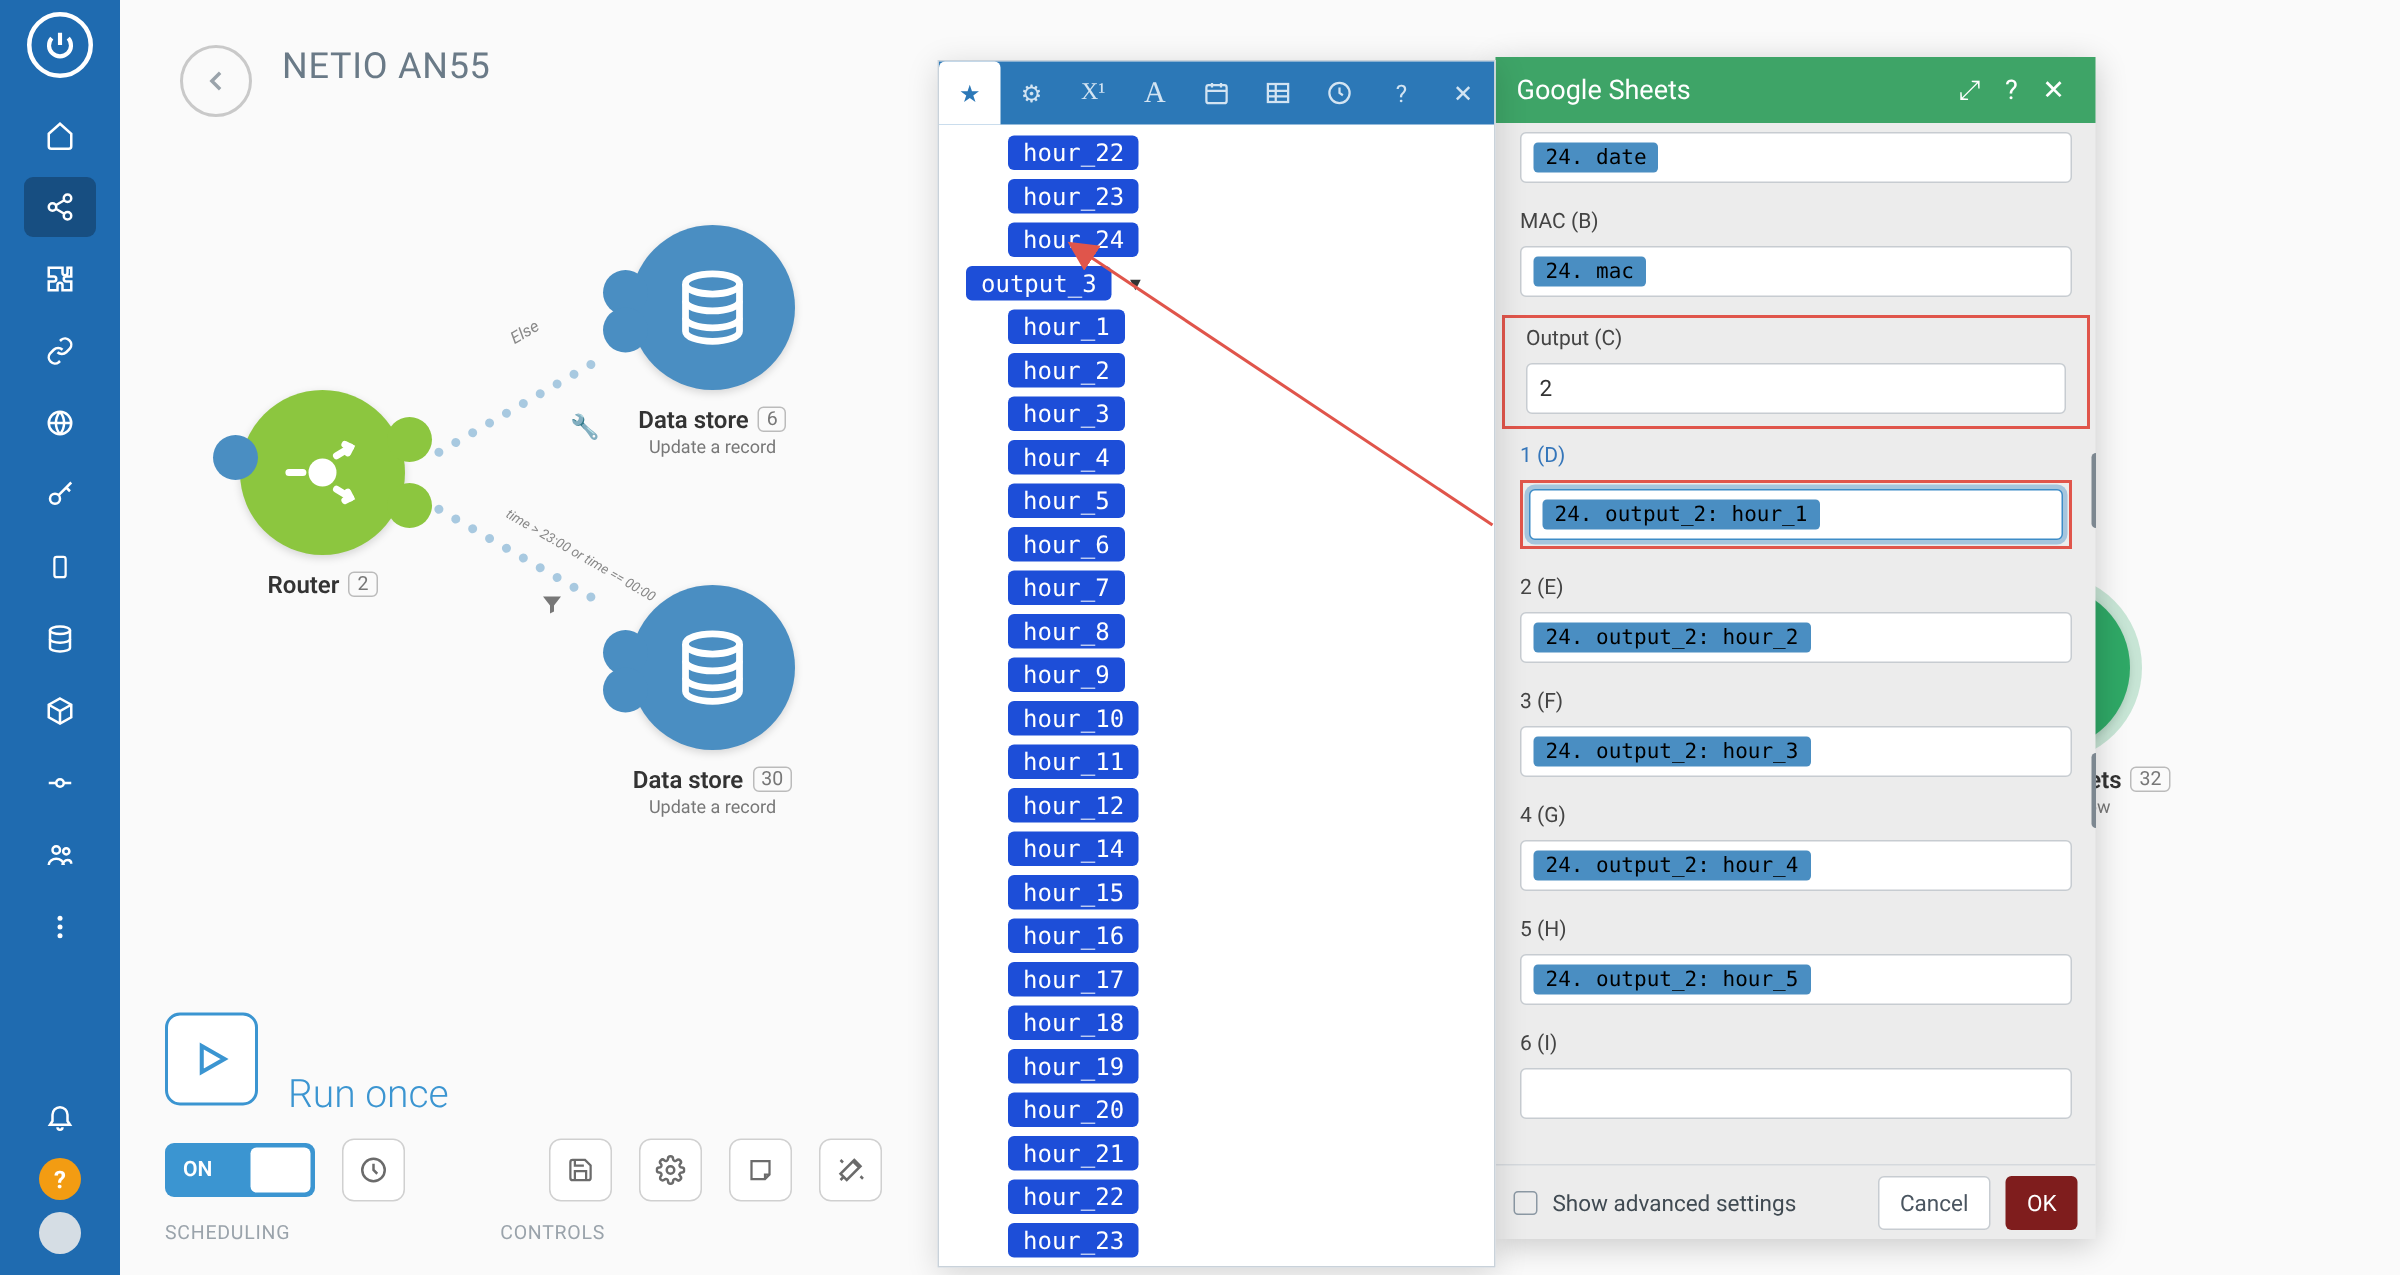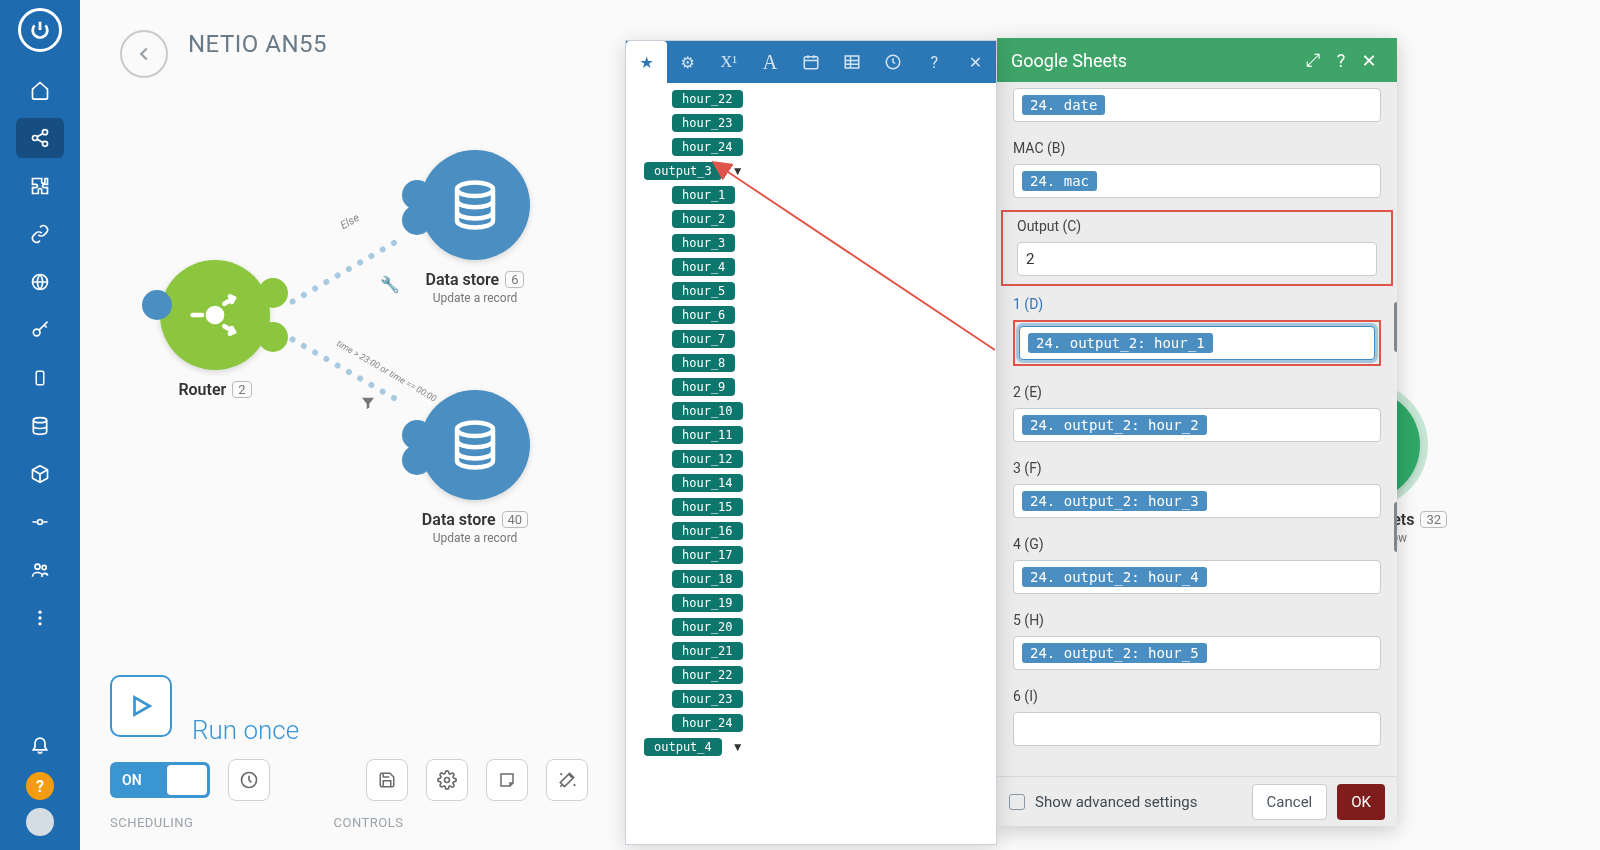--- a/index.html
+++ b/index.html
@@ -50,41 +50,41 @@
 .sq-btn { width:42px;height:42px;border:1px solid #d0d0d0;border-radius:8px;background:#fff;display:flex;align-items:center;justify-content:center;color:#6b6b6b;cursor:pointer;}
 .section-label{color:#9aa3ab;font-size:13px;letter-spacing:.5px;}
 
 
 .mapping { position:absolute; left:545px; top:40px; width:372px; height:805px; background:#fff; border:1px solid #c9d2da; box-shadow:0 4px 20px rgba(0,0,0,.15); z-index:20; display:flex; flex-direction:column;}
 .map-tabs{height:42px;background:#2c78b7;display:flex;align-items:center;gap:0;}
 .map-tab{width:42px;height:42px;display:flex;align-items:center;justify-content:center;color:#d3e4f2;cursor:pointer;font-size:16px;}
 .map-tab.active{background:#fff;color:#2c78b7;height:42px;border-top-left-radius:4px;border-top-right-radius:4px;}
 .map-tabs .tspacer{flex:1;}
 .map-list{flex:1;overflow-y:auto;padding:4px 0 10px 18px;}
-.pill { display:inline-block;background:#0f766e;color:#fff;border-radius:4px;padding:2px 10px;margin:2px 0;font-family:ui-monospace,Menlo,monospace;font-size:12px;cursor:pointer;}
+.pill { display:inline-block;background:#1d4ed8;color:#fff;border-radius:4px;padding:2px 10px;margin:2px 0;font-family:ui-monospace,Menlo,monospace;font-size:16px;cursor:pointer;}
 .map-row{padding:1px 0;}
 .map-row.l1{padding-left:0;}
 .map-row.l2{padding-left:28px;}
 .group-row{display:flex;align-items:center;gap:10px;}
 .tiny-caret{font-size:12px;color:#333;}
 
 
 .config { position:absolute; left:917px; top:38px; width:400px; height:788px; background:#ececec; box-shadow:0 4px 20px rgba(0,0,0,.2); z-index:18; display:flex; flex-direction:column;}
 .cfg-head{height:44px;background:#3ea467;display:flex;align-items:center;padding:0 14px;color:#fff;}
 .cfg-title{flex:1;font-size:18px;font-weight:400;}
 .cfg-head .hi{width:28px;text-align:center;cursor:pointer;font-size:18px;}
 .cfg-body{flex:1;overflow-y:auto;padding:6px 0 10px 0; position:relative;}
 .field-block{padding:8px 16px 10px 16px;}
 .field-block.red{border:2px solid #e0554b;padding:6px 14px 8px 14px;margin:2px 4px;}
 .field-label{font-size:14px;color:#444;margin-bottom:8px;}
 .field-label.blue{color:#3576ba;}
 .field-input{background:#fff;border:1px solid #c7ccd1;border-radius:4px;min-height:34px;padding:5px 8px;display:flex;align-items:center;gap:6px;}
 .field-input.plain{font-size:15px;color:#333;}
 .field-input.active{box-shadow:0 0 0 3px rgba(61,140,199,.4); border-color:#3d8cc7;}
-.chip{background:#4a8ec2;color:#ffffff;border-radius:3px;padding:2px 8px;font-family:ui-monospace,Menlo,monospace;font-size:14px;}
+.chip{background:#4a8ec2;color:#000000;border-radius:3px;padding:2px 8px;font-family:ui-monospace,Menlo,monospace;font-size:14px;}
 .side-handle{position:absolute;right:-3px;width:6px;height:50px;background:#7c8790;border-radius:3px;}
 .cfg-foot{height:50px;border-top:1px solid #d5d9dd;display:flex;align-items:center;padding:0 12px;gap:10px;background:#ececec;}
 .foot-chk{width:16px;height:16px;border:1.5px solid #8b98a3;border-radius:3px;}
 .foot-txt{flex:1;color:#404a52;font-size:15px;}
 .btn{height:36px;padding:0 14px;border-radius:4px;font-size:15px;cursor:pointer;display:flex;align-items:center;}
 .btn-cancel{background:#fff;border:1px solid #c7ccd1;color:#4a5560;}
 .btn-ok{background:#7f1d1d;color:#fff;border:none;}
 
 
 .arrow-line{position:absolute;z-index:25;pointer-events:none;}
@@ -274,21 +274,21 @@
         <div class="bubble b1"></div>
         <div class="bubble b2"></div>
         <svg width="54" height="54" viewBox="0 0 24 24" fill="none" stroke="#fff" stroke-width="2">
             <ellipse cx="12" cy="5" rx="8" ry="3"></ellipse>
             <path d="M4 5v14c0 1.7 3.6 3 8 3s8-1.3 8-3V5"></path>
             <path d="M4 10c0 1.7 3.6 3 8 3s8-1.3 8-3M4 15c0 1.7 3.6 3 8 3s8-1.3 8-3"></path>
           </svg>
       </div>
       <div class="node-label">
           <span>Data store</span>
-          <span class="count-box">40</span>
+          <span class="count-box">30</span>
         </div>
       <div class="node-sub">Update a record</div>
     </div>
 
     <div class="node" style="left:1230px;top:390px;">
       <div style="position:absolute;left:-22px;top:45px;width:26px;height:26px;background:#2fa866;border-radius:50%;"></div>
       <div class="node-circle gs">
         <svg width="50" height="60" viewBox="0 0 40 50">
             <path fill="#fff" d="M6 2h20l8 8v36a2 2 0 0 1-2 2H6a2 2 0 0 1-2-2V4a2 2 0 0 1 2-2z"></path>
             <path fill="#c8e6d2" d="M26 2l8 8h-8z"></path>

